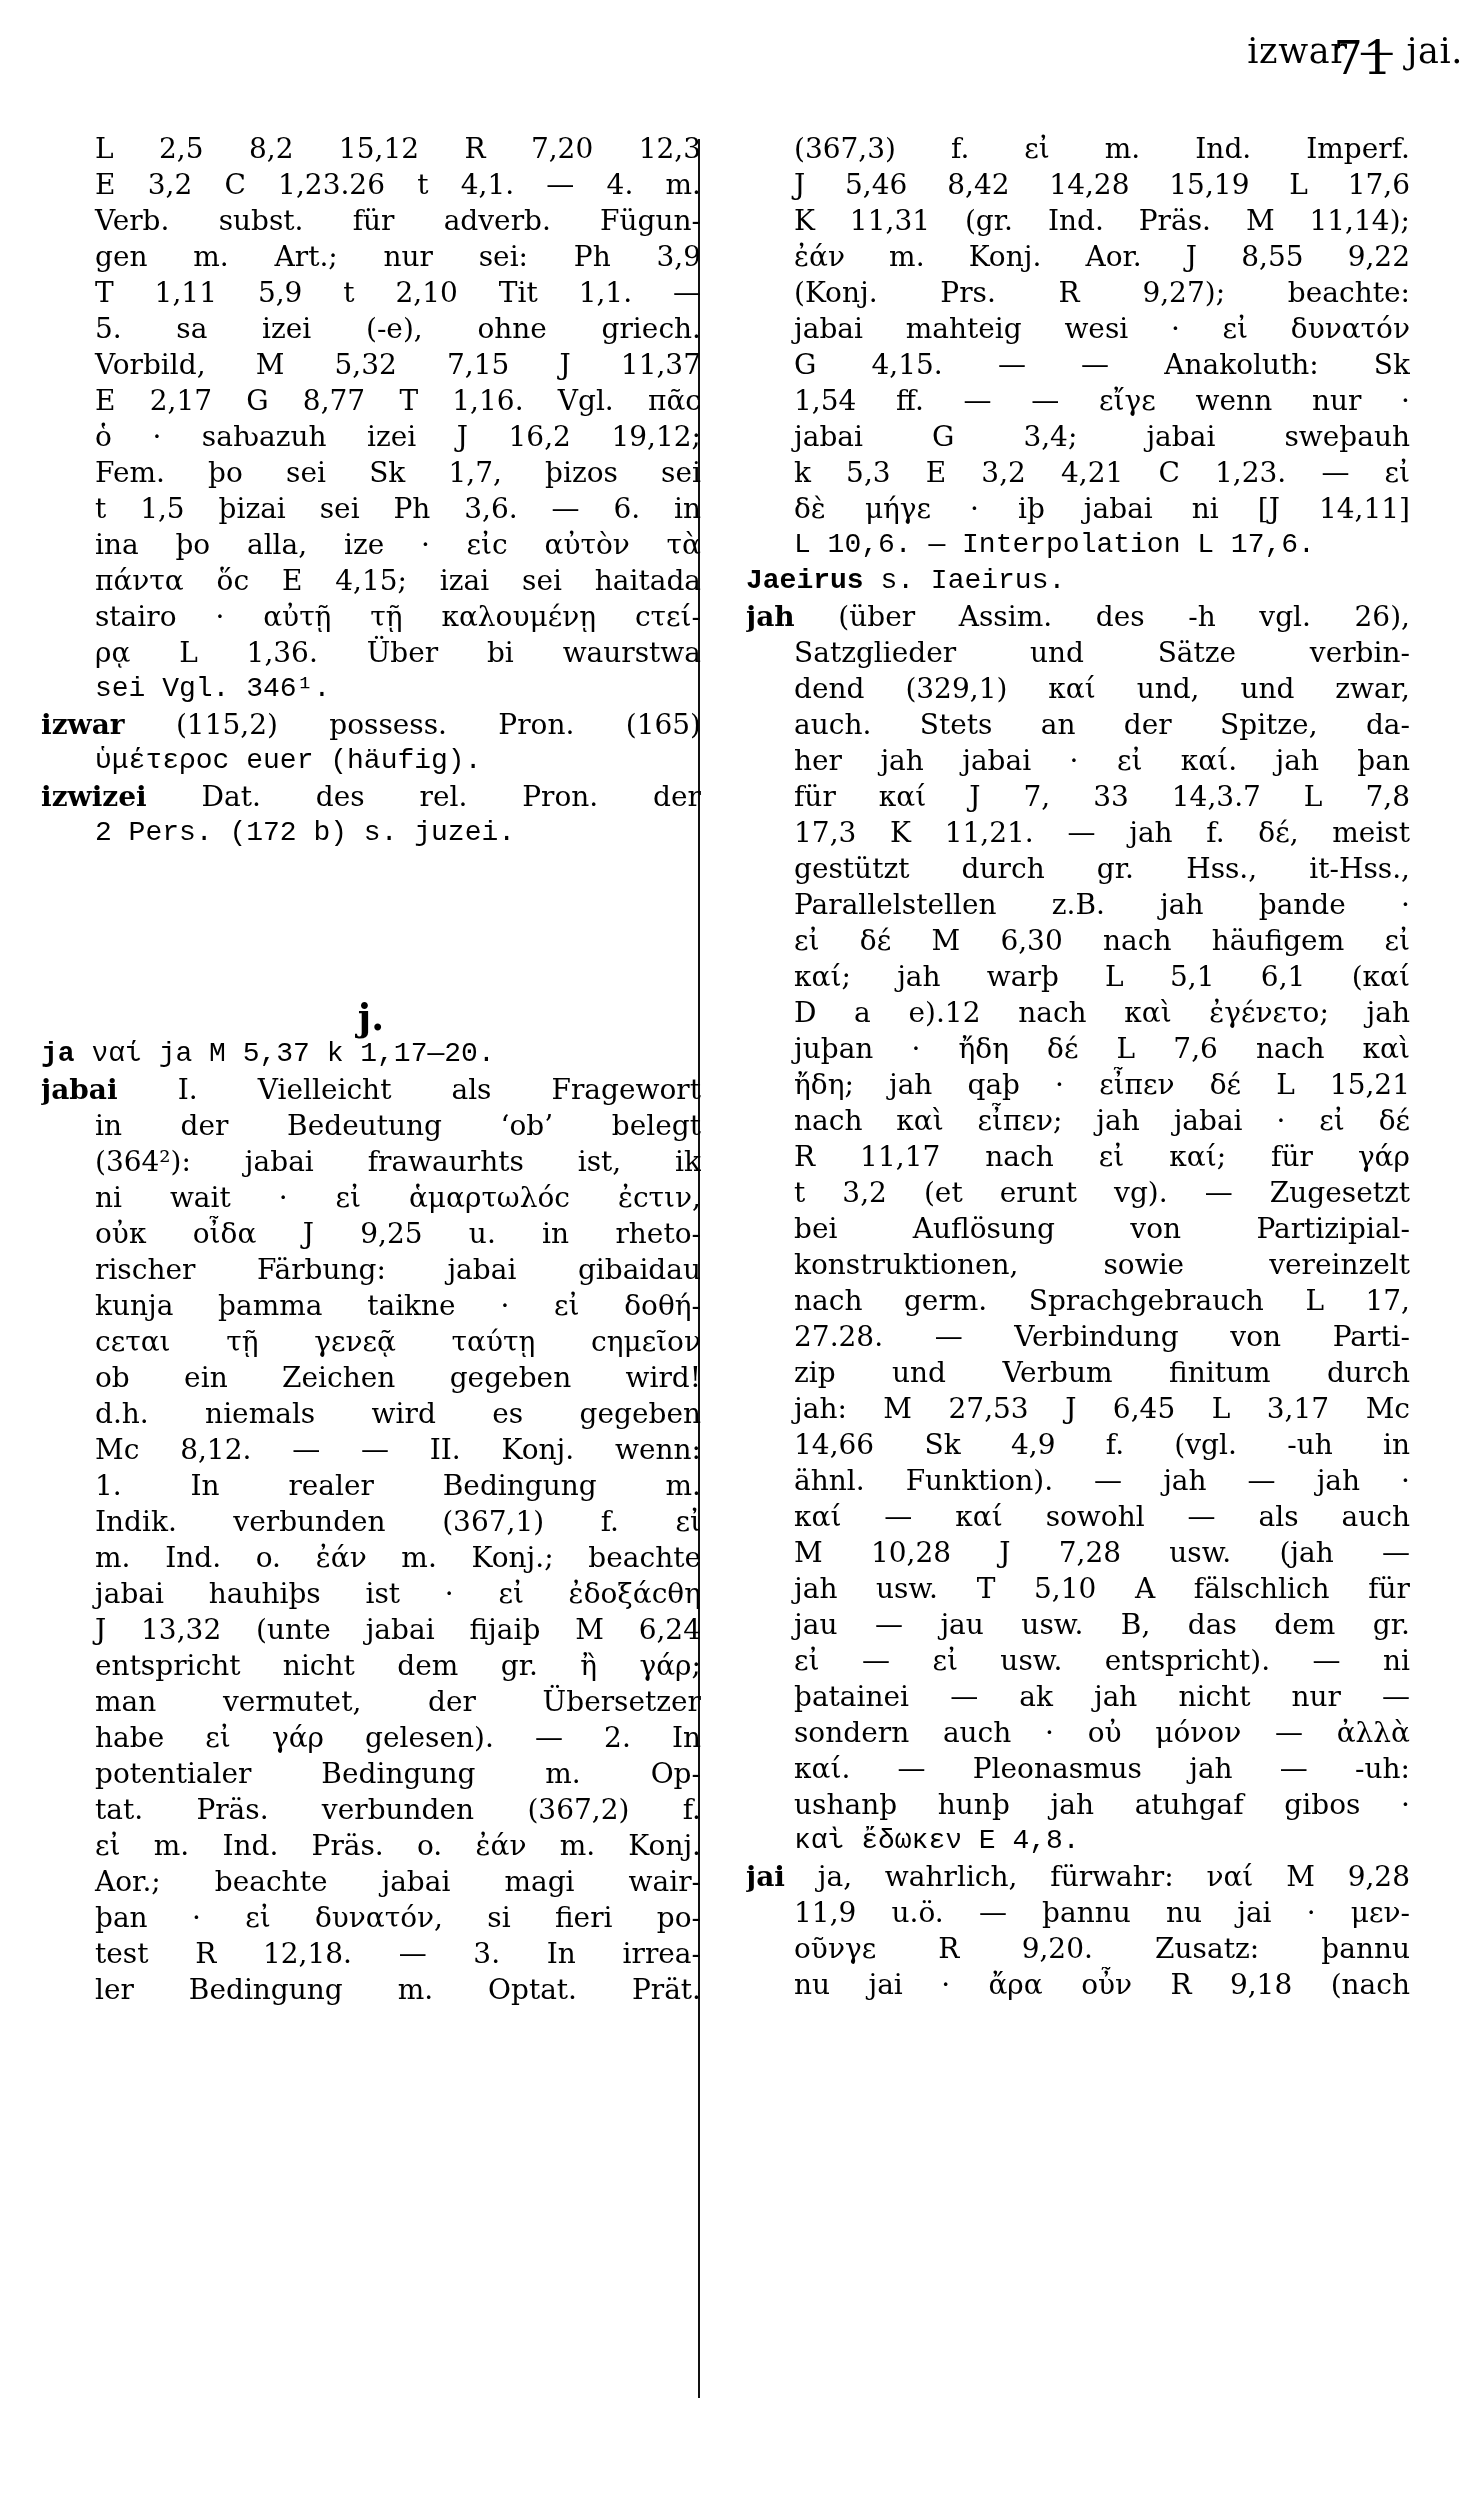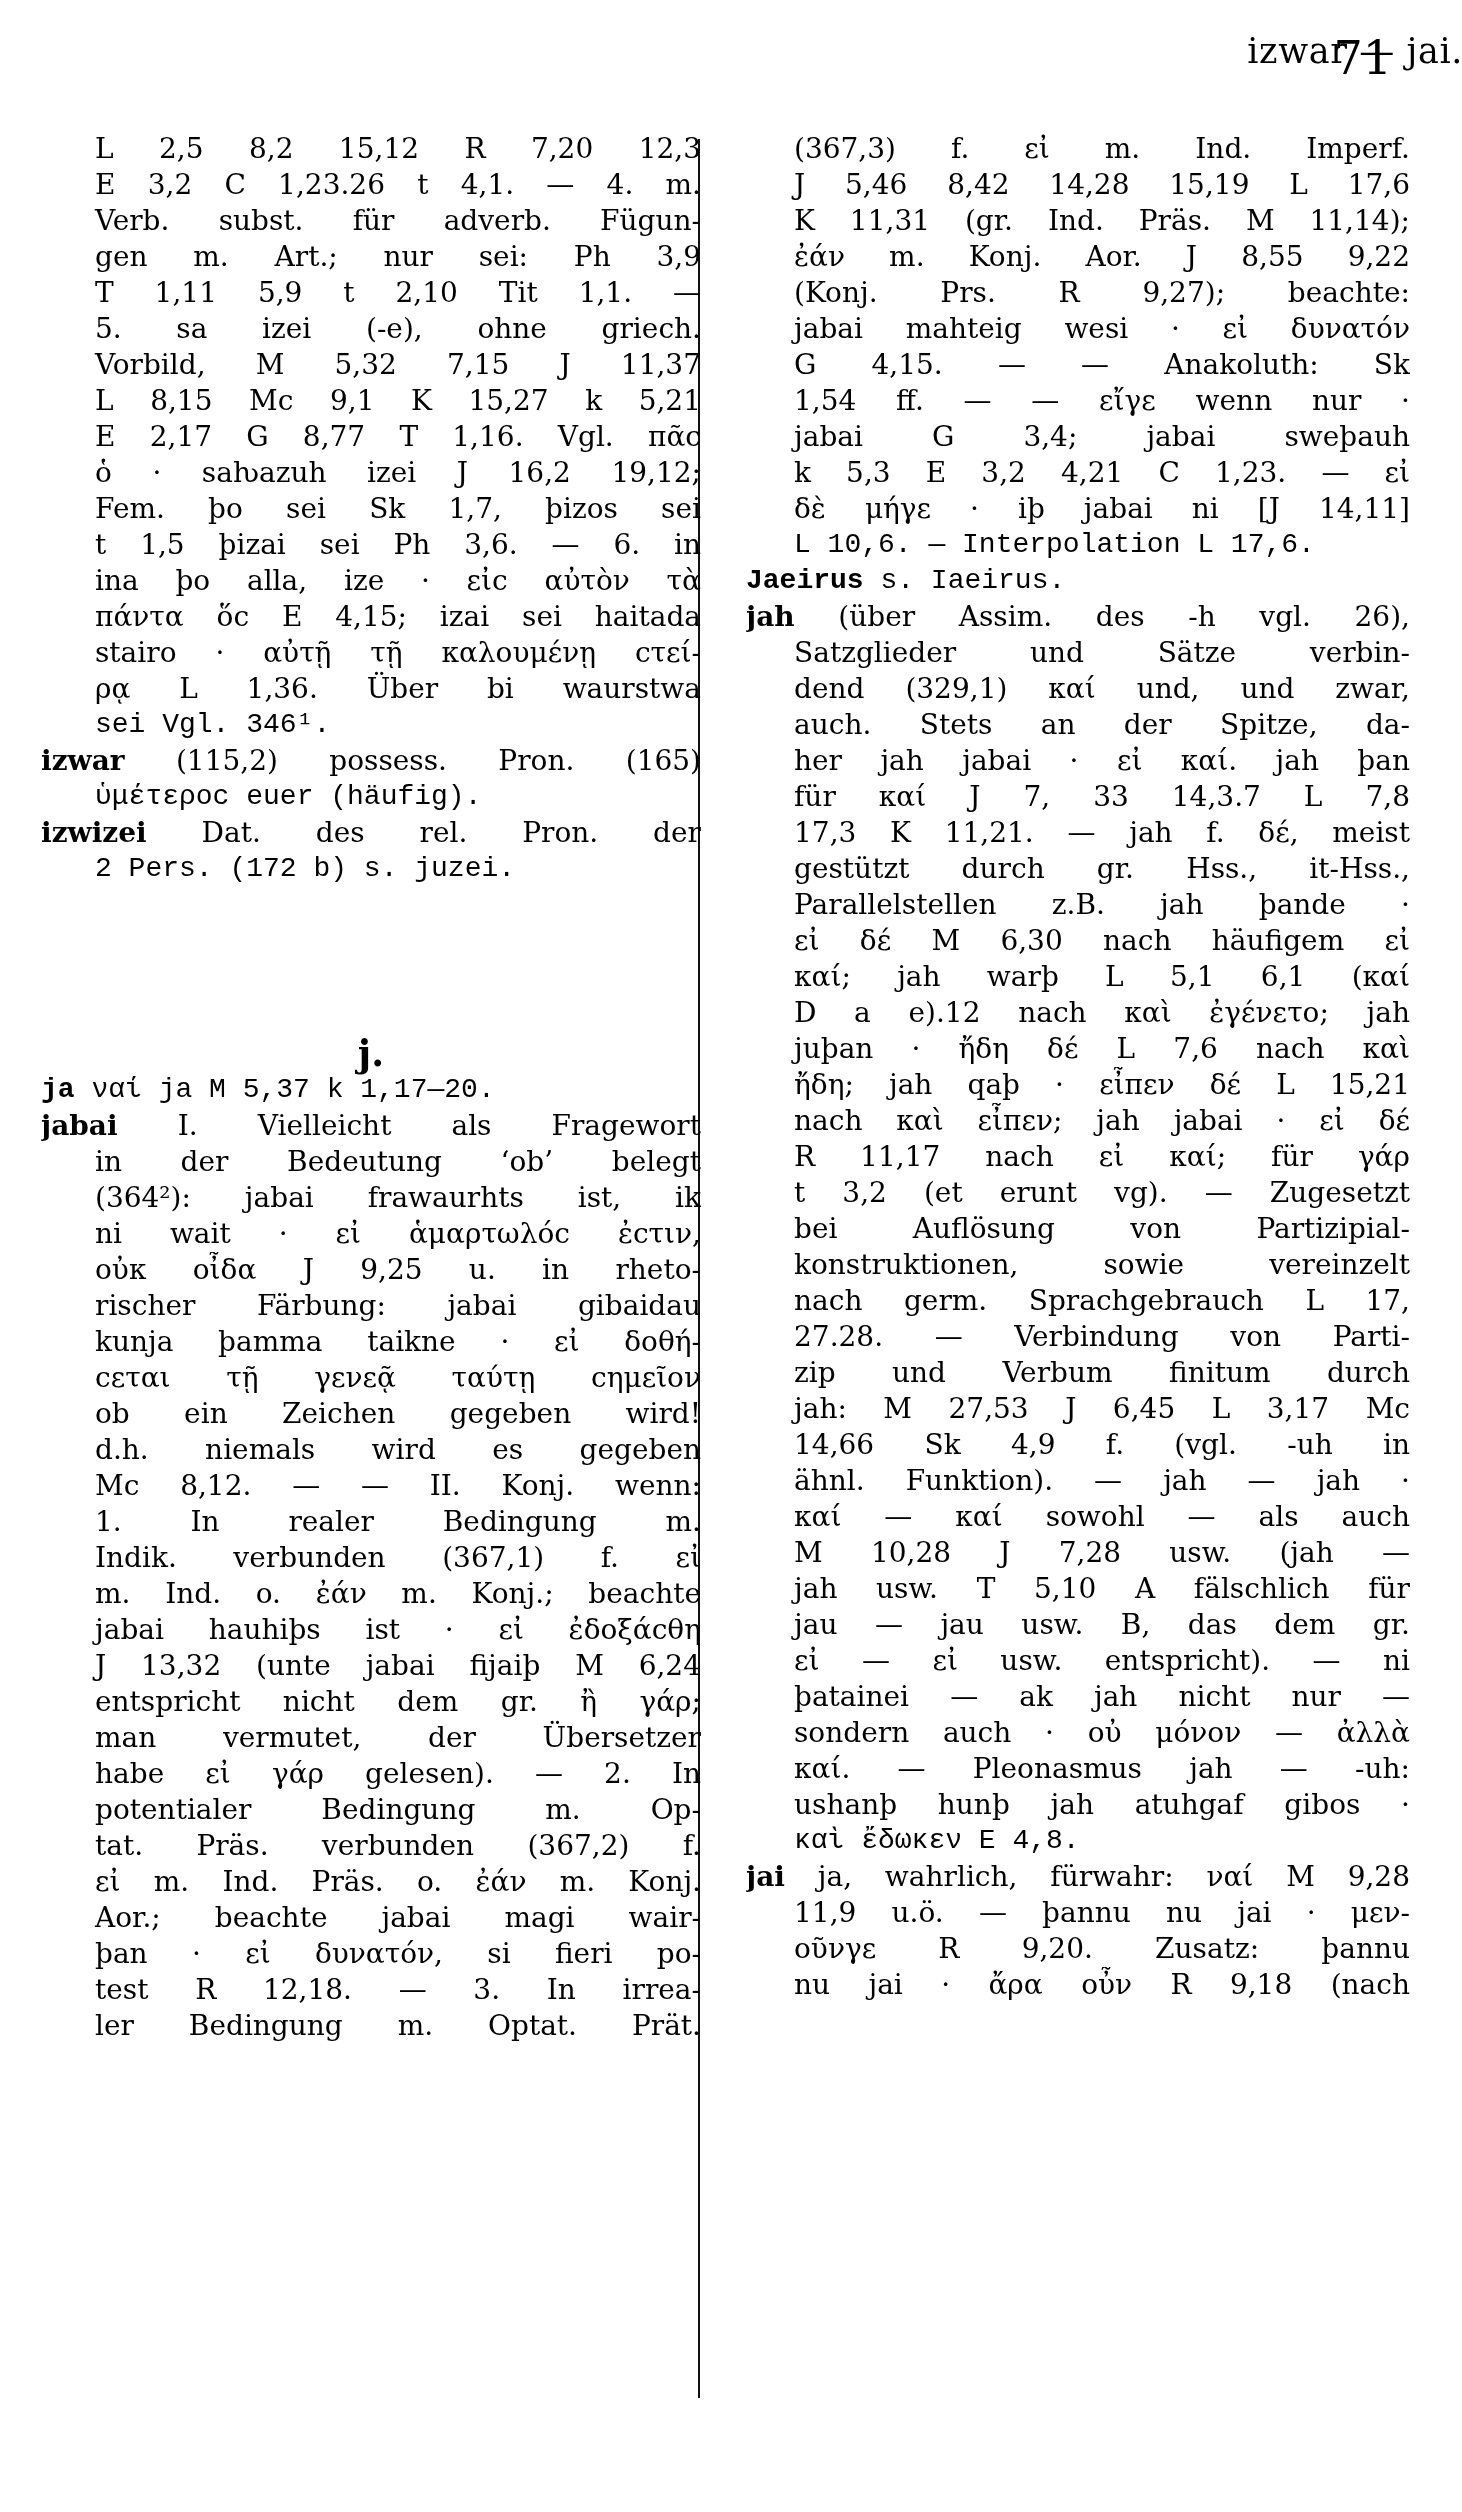--- a/index.html
+++ b/index.html
@@ -32,21 +32,20 @@
 
 <div class="col col-left">
   <div id="left-a">
       <div class="line indent">L 2,5  8,2  15,12  R 7,20  12,3</div>
       <div class="line indent">E 3,2 C 1,23.26 t 4,1. — 4. m.</div>
       <div class="line indent">Verb. subst. für adverb. Fügun-</div>
       <div class="line indent">gen m. Art.; nur sei: Ph 3,9</div>
       <div class="line indent">T 1,11  5,9  t 2,10  Tit 1,1.  —</div>
       <div class="line indent">5. sa izei (-e), ohne griech.</div>
       <div class="line indent">Vorbild, M 5,32 7,15 J 11,37</div>
-      <div class="line indent">L 8,15  Mc 9,1  K 15,27  k 5,21</div>
       <div class="line indent">E 2,17  G 8,77  T 1,16.  Vgl. πᾶc</div>
       <div class="line indent">ὁ · saƕazuh izei J 16,2 19,12;</div>
       <div class="line indent">Fem. þo sei Sk 1,7, þizos sei</div>
       <div class="line indent">t 1,5 þizai sei Ph 3,6. — 6. in</div>
       <div class="line indent">ina þo alla, ize · εἰc αὐτὸν τὰ</div>
       <div class="line indent">πάντα ὅc E 4,15; izai sei haitada</div>
       <div class="line indent">stairo · αὐτῇ τῇ καλουμένῃ cτεί-</div>
       <div class="line indent">ρᾳ L 1,36. Über bi waurstwa</div>
       <div class="line indent last">sei Vgl. 346¹.</div>
     </div>

